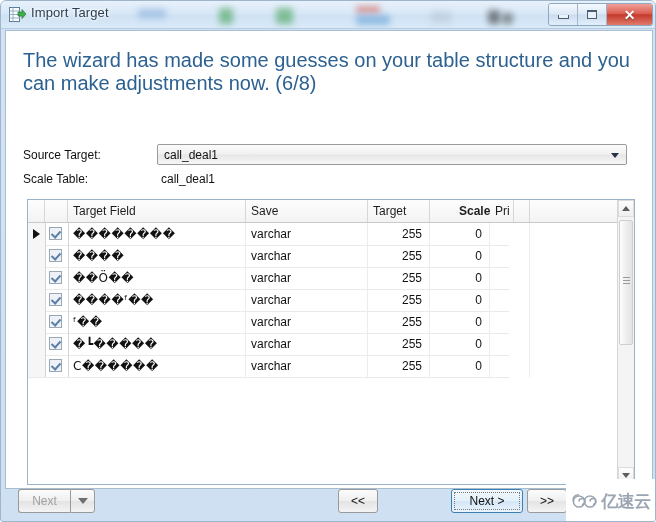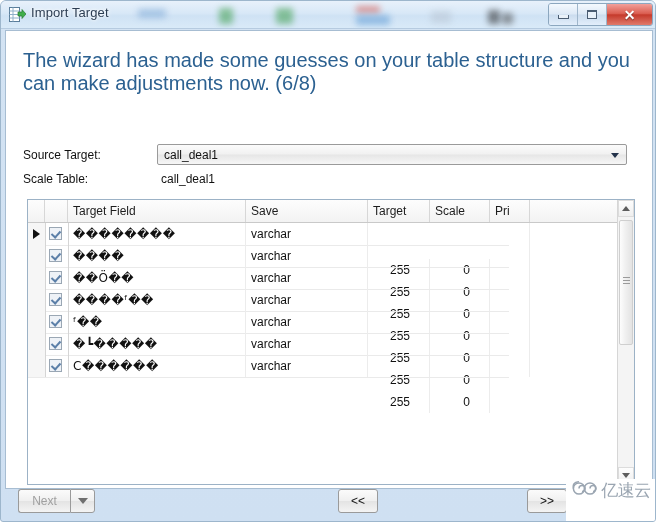--- a/index.html
+++ b/index.html
@@ -205,21 +205,21 @@
     position: absolute;
     top: 0; height: 22px;
     line-height: 22px;
     font-size: 12px;
     color: #111;
     box-sizing: border-box;
     overflow: hidden;
     white-space: nowrap;
     border-right: 1px solid #ececec;
   }
-  .cell.num { text-align: right; padding-right: 19px; margin-top: 36px; }
+  .cell.num { text-align: right; padding-right: 7px; }
   .cell.txt { padding-left: 5px; }
   .mojibake {
     font-family: "DejaVu Sans", sans-serif;
     font-size: 12px;
     letter-spacing: .5px;
   }
   .rowmark {
     position: absolute;
     left: 0; top: 0;
     width: 17px; height: 22px;
@@ -368,22 +368,24 @@
   }
   #btn-last  { left: 522px; top: 0; width: 40px; }
 
   
   #logo {
     position: absolute;
     left: 565px; top: 478px;
     width: 91px; height: 44px;
     background: #ffffff;
     display: flex;
+    align-items: center;
     justify-content: center;
     gap: 3px;
+    font-weight: bold;
   }
   #logo-mark { flex: none; }
   #logo-text {
     font-family: "DejaVu Sans", sans-serif;
     font-size: 17px;
     color: #9aa5b1;
     letter-spacing: -.5px;
   }
 </style>
 </head>
@@ -441,21 +443,21 @@
     <div id="target-value">call_deal1</div>
 
     <div id="grid-frame">
 
       <div id="grid-head">
         <div class="hcell" style="left:0;width:17px;"></div>
         <div class="hcell" style="left:17px;width:23px;"></div>
         <div class="hcell" style="left:40px;width:178px;">Target Field</div>
         <div class="hcell" style="left:218px;width:122px;">Save</div>
         <div class="hcell" style="left:340px;width:62px;">Target</div>
-        <div class="hcell" style="left:402px;width:60px;">Scale</div>
+        <div class="hcell" style="left:426px;width:60px;font-weight:bold;">Scale</div>
         <div class="hcell" style="left:462px;width:40px;">Pri</div>
       </div>
 
       <div id="grid-body">
           <div class="row" style="top: 23px;">
             <div class="rowmark">
               <span class="arrow"></span>
             </div>
             <div class="chkcell">
               <span class="chk"></span>
@@ -549,20 +551,23 @@
 
     </div>
   </div>
 
   <div id="footer">
     <div class="btn" id="btn-save">Next</div>
     <div class="btn" id="btn-save-drop">
       <span class="caret"></span>
     </div>
     <div class="btn" id="btn-first">&lt;&lt;</div>
+    <div class="btn" id="btn-next">
+      <span class="inner">Next &gt;</span>
+    </div>
     <div class="btn" id="btn-last">&gt;&gt;</div>
   </div>
 
   <div id="logo">
     <svg id="logo-mark" width="26" height="18" viewBox="0 0 26 18">
       <circle cx="7" cy="9.5" r="5.6" fill="none" stroke="#9aa5b1" stroke-width="1.5"></circle>
       <circle cx="18" cy="9.5" r="5.6" fill="none" stroke="#9aa5b1" stroke-width="1.5"></circle>
       <path d="M7 9.5 a3 3 0 1 1 3 3" fill="none" stroke="#9aa5b1" stroke-width="1.5"></path>
       <path d="M18 9.5 a3 3 0 1 1 3 3" fill="none" stroke="#9aa5b1" stroke-width="1.5"></path>
       <path d="M1.4 9 q-1.2 -5.5 5 -6.2" fill="none" stroke="#9aa5b1" stroke-width="1.5" stroke-linecap="round"></path>

